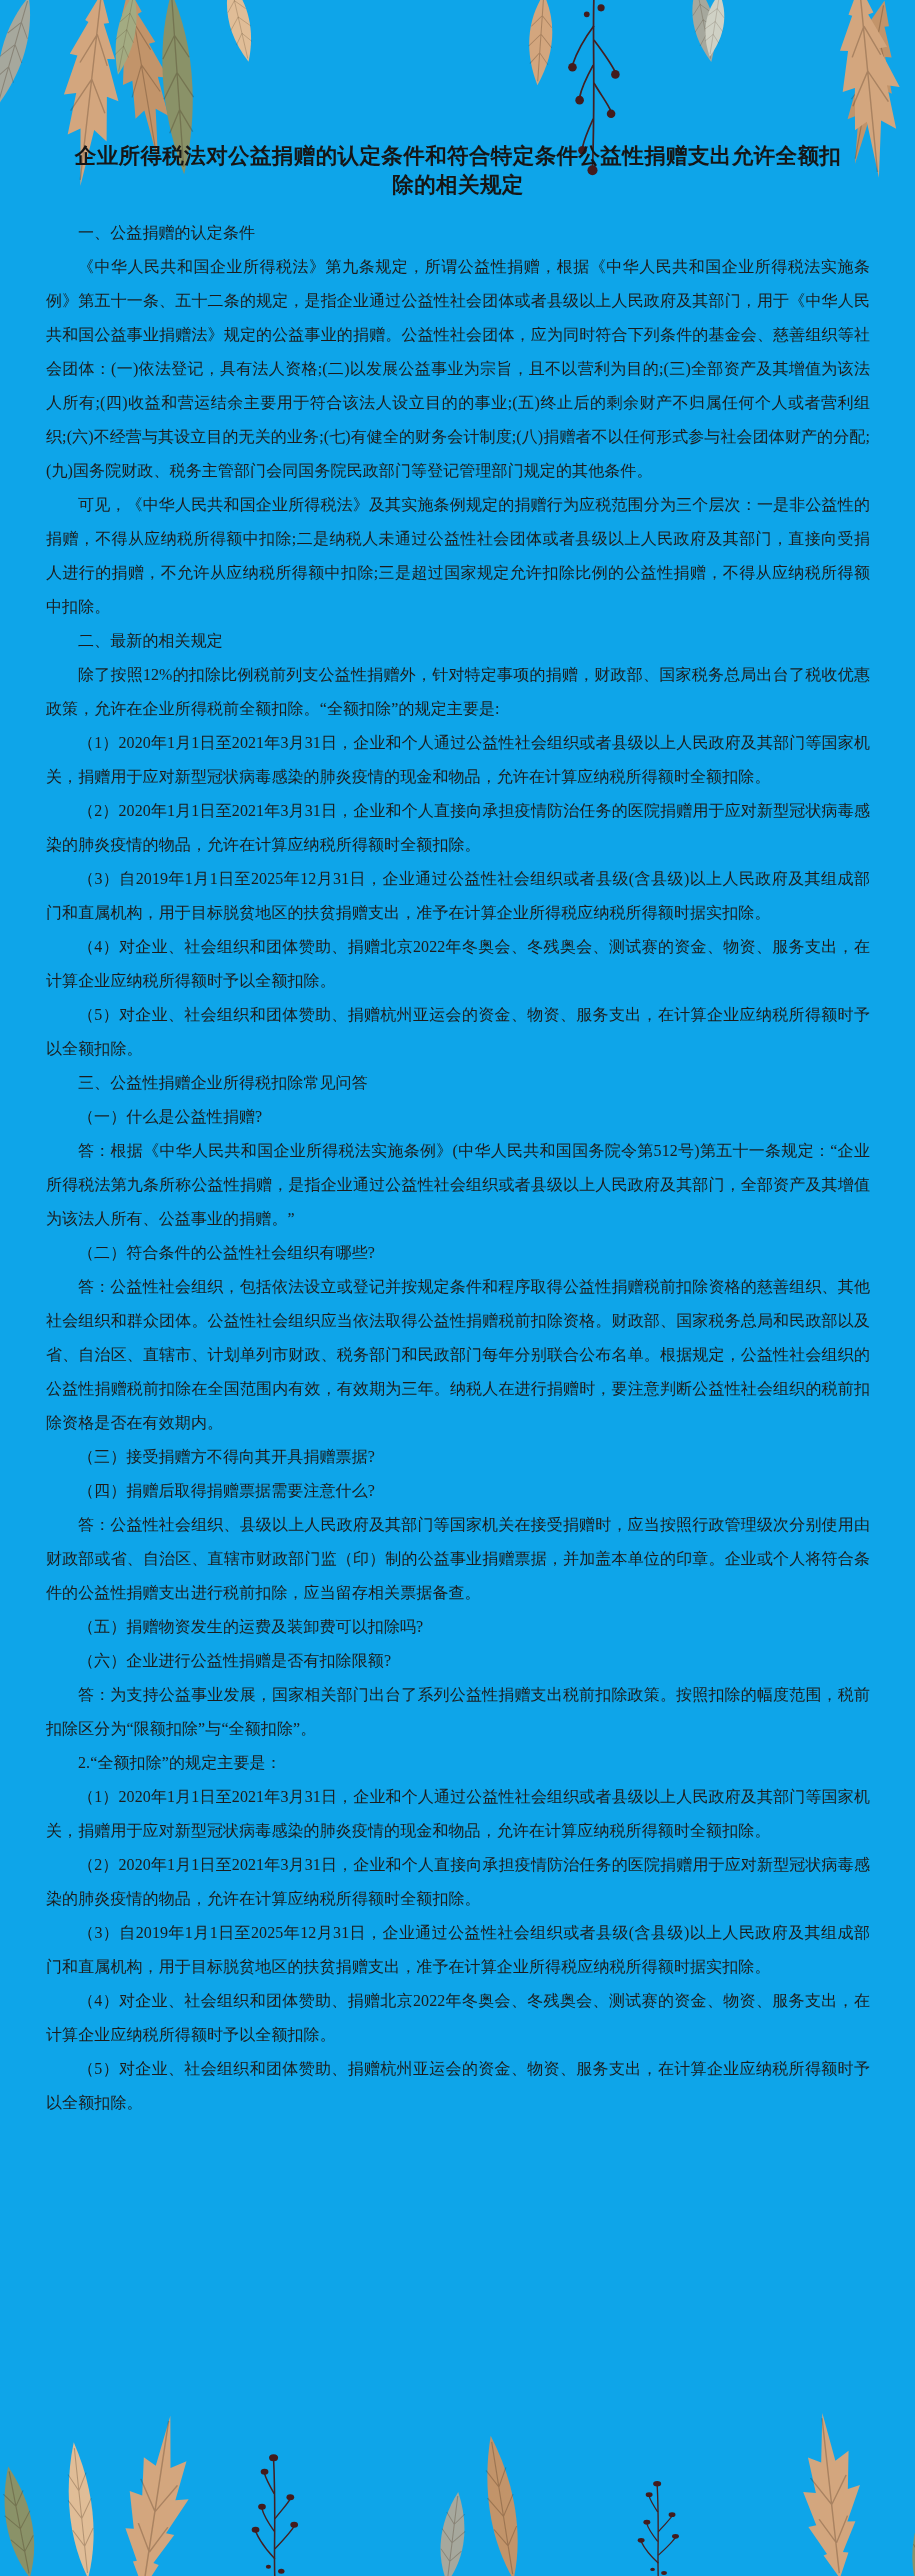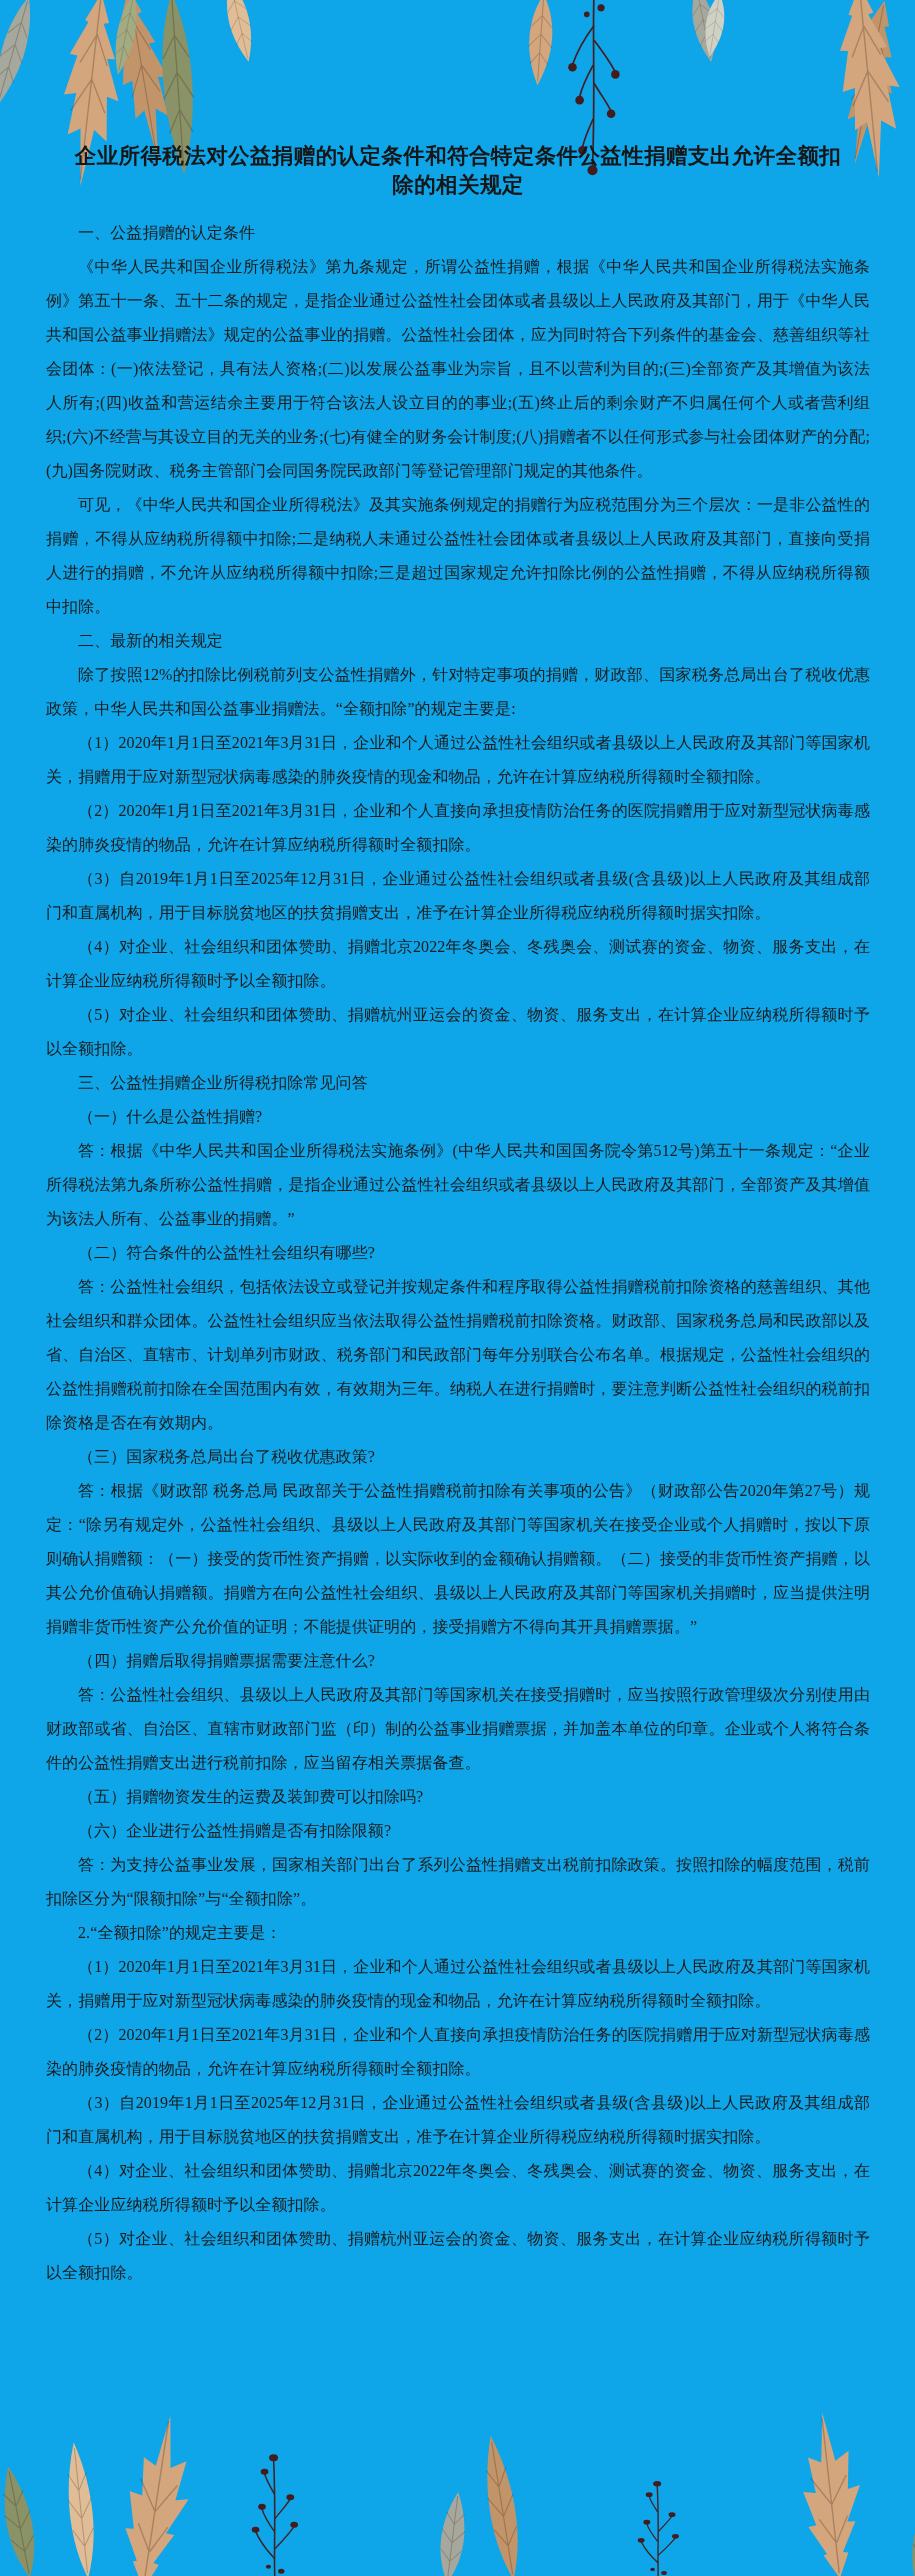--- a/index.html
+++ b/index.html
@@ -88,33 +88,32 @@
     <use href="#leafA" fill="#8a9268" transform="translate(1254,-10) rotate(-15) scale(1.1,0.95)"></use>
   </svg>
 
   <div class="article">
     <h1 class="title">企业所得税法对公益捐赠的认定条件和符合特定条件公益性捐赠支出允许全额扣除的相关规定</h1>
     <div class="body-text">
         <p class="para">一、公益捐赠的认定条件</p>
         <p class="para">《中华人民共和国企业所得税法》第九条规定，所谓公益性捐赠，根据《中华人民共和国企业所得税法实施条例》第五十一条、五十二条的规定，是指企业通过公益性社会团体或者县级以上人民政府及其部门，用于《中华人民共和国公益事业捐赠法》规定的公益事业的捐赠。公益性社会团体，应为同时符合下列条件的基金会、慈善组织等社会团体：(一)依法登记，具有法人资格;(二)以发展公益事业为宗旨，且不以营利为目的;(三)全部资产及其增值为该法人所有;(四)收益和营运结余主要用于符合该法人设立目的的事业;(五)终止后的剩余财产不归属任何个人或者营利组织;(六)不经营与其设立目的无关的业务;(七)有健全的财务会计制度;(八)捐赠者不以任何形式参与社会团体财产的分配;(九)国务院财政、税务主管部门会同国务院民政部门等登记管理部门规定的其他条件。</p>
         <p class="para">可见，《中华人民共和国企业所得税法》及其实施条例规定的捐赠行为应税范围分为三个层次：一是非公益性的捐赠，不得从应纳税所得额中扣除;二是纳税人未通过公益性社会团体或者县级以上人民政府及其部门，直接向受捐人进行的捐赠，不允许从应纳税所得额中扣除;三是超过国家规定允许扣除比例的公益性捐赠，不得从应纳税所得额中扣除。</p>
         <p class="para">二、最新的相关规定</p>
-        <p class="para">除了按照12%的扣除比例税前列支公益性捐赠外，针对特定事项的捐赠，财政部、国家税务总局出台了税收优惠政策，中华人民共和国公益事业捐赠法。“全额扣除”的规定主要是:</p>
+        <p class="para">除了按照12%的扣除比例税前列支公益性捐赠外，针对特定事项的捐赠，财政部、国家税务总局出台了税收优惠政策，允许在企业所得税前全额扣除。“全额扣除”的规定主要是:</p>
         <p class="para">（1）2020年1月1日至2021年3月31日，企业和个人通过公益性社会组织或者县级以上人民政府及其部门等国家机关，捐赠用于应对新型冠状病毒感染的肺炎疫情的现金和物品，允许在计算应纳税所得额时全额扣除。</p>
         <p class="para">（2）2020年1月1日至2021年3月31日，企业和个人直接向承担疫情防治任务的医院捐赠用于应对新型冠状病毒感染的肺炎疫情的物品，允许在计算应纳税所得额时全额扣除。</p>
         <p class="para">（3）自2019年1月1日至2025年12月31日，企业通过公益性社会组织或者县级(含县级)以上人民政府及其组成部门和直属机构，用于目标脱贫地区的扶贫捐赠支出，准予在计算企业所得税应纳税所得额时据实扣除。</p>
         <p class="para">（4）对企业、社会组织和团体赞助、捐赠北京2022年冬奥会、冬残奥会、测试赛的资金、物资、服务支出，在计算企业应纳税所得额时予以全额扣除。</p>
         <p class="para">（5）对企业、社会组织和团体赞助、捐赠杭州亚运会的资金、物资、服务支出，在计算企业应纳税所得额时予以全额扣除。</p>
         <p class="para">三、公益性捐赠企业所得税扣除常见问答</p>
         <p class="para">（一）什么是公益性捐赠?</p>
         <p class="para">答：根据《中华人民共和国企业所得税法实施条例》(中华人民共和国国务院令第512号)第五十一条规定：“企业所得税法第九条所称公益性捐赠，是指企业通过公益性社会组织或者县级以上人民政府及其部门，全部资产及其增值为该法人所有、公益事业的捐赠。”</p>
         <p class="para">（二）符合条件的公益性社会组织有哪些?</p>
         <p class="para">答：公益性社会组织，包括依法设立或登记并按规定条件和程序取得公益性捐赠税前扣除资格的慈善组织、其他社会组织和群众团体。公益性社会组织应当依法取得公益性捐赠税前扣除资格。财政部、国家税务总局和民政部以及省、自治区、直辖市、计划单列市财政、税务部门和民政部门每年分别联合公布名单。根据规定，公益性社会组织的公益性捐赠税前扣除在全国范围内有效，有效期为三年。纳税人在进行捐赠时，要注意判断公益性社会组织的税前扣除资格是否在有效期内。</p>
-        <p class="para">（三）国家税务总局出台了税收优惠政策?</p>
-        <p class="para">答：根据《财政部 税务总局 民政部关于公益性捐赠税前扣除有关事项的公告》（财政部公告2020年第27号）规定：“除另有规定外，公益性社会组织、县级以上人民政府及其部门等国家机关在接受企业或个人捐赠时，按以下原则确认捐赠额：（一）接受的货币性资产捐赠，以实际收到的金额确认捐赠额。（二）接受的非货币性资产捐赠，以其公允价值确认捐赠额。捐赠方在向公益性社会组织、县级以上人民政府及其部门等国家机关捐赠时，应当提供注明捐赠非货币性资产公允价值的证明；不能提供证明的，接受捐赠方不得向其开具捐赠票据。”</p>
+        <p class="para">（三）接受捐赠方不得向其开具捐赠票据?</p>
         <p class="para">（四）捐赠后取得捐赠票据需要注意什么?</p>
         <p class="para">答：公益性社会组织、县级以上人民政府及其部门等国家机关在接受捐赠时，应当按照行政管理级次分别使用由财政部或省、自治区、直辖市财政部门监（印）制的公益事业捐赠票据，并加盖本单位的印章。企业或个人将符合条件的公益性捐赠支出进行税前扣除，应当留存相关票据备查。</p>
         <p class="para">（五）捐赠物资发生的运费及装卸费可以扣除吗?</p>
         <p class="para">（六）企业进行公益性捐赠是否有扣除限额?</p>
         <p class="para">答：为支持公益事业发展，国家相关部门出台了系列公益性捐赠支出税前扣除政策。按照扣除的幅度范围，税前扣除区分为“限额扣除”与“全额扣除”。</p>
         <p class="para">2.“全额扣除”的规定主要是：</p>
         <p class="para">（1）2020年1月1日至2021年3月31日，企业和个人通过公益性社会组织或者县级以上人民政府及其部门等国家机关，捐赠用于应对新型冠状病毒感染的肺炎疫情的现金和物品，允许在计算应纳税所得额时全额扣除。</p>
         <p class="para">（2）2020年1月1日至2021年3月31日，企业和个人直接向承担疫情防治任务的医院捐赠用于应对新型冠状病毒感染的肺炎疫情的物品，允许在计算应纳税所得额时全额扣除。</p>
         <p class="para">（3）自2019年1月1日至2025年12月31日，企业通过公益性社会组织或者县级(含县级)以上人民政府及其组成部门和直属机构，用于目标脱贫地区的扶贫捐赠支出，准予在计算企业所得税应纳税所得额时据实扣除。</p>
         <p class="para">（4）对企业、社会组织和团体赞助、捐赠北京2022年冬奥会、冬残奥会、测试赛的资金、物资、服务支出，在计算企业应纳税所得额时予以全额扣除。</p>

